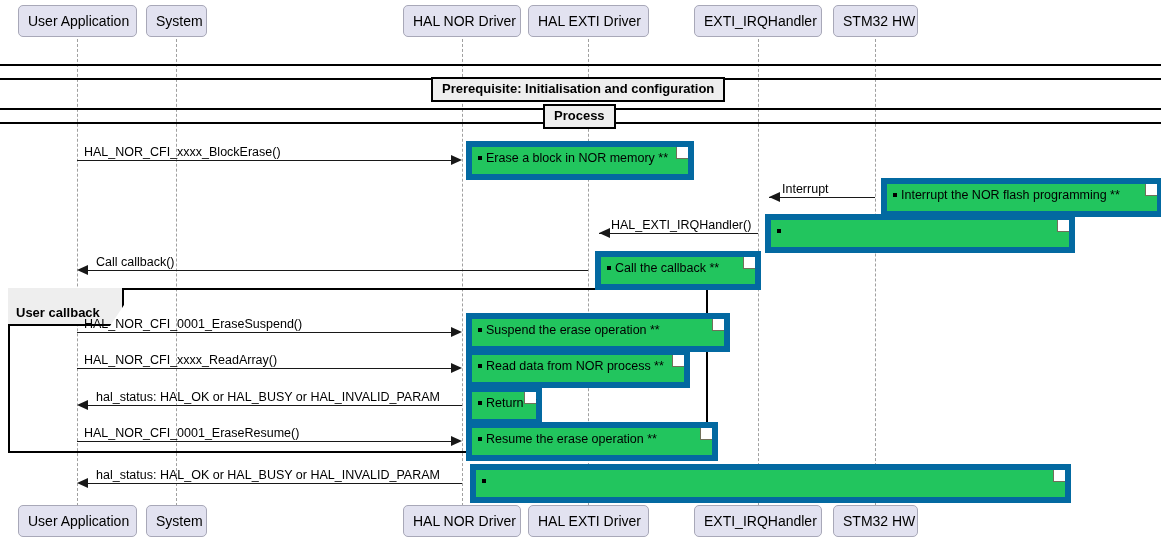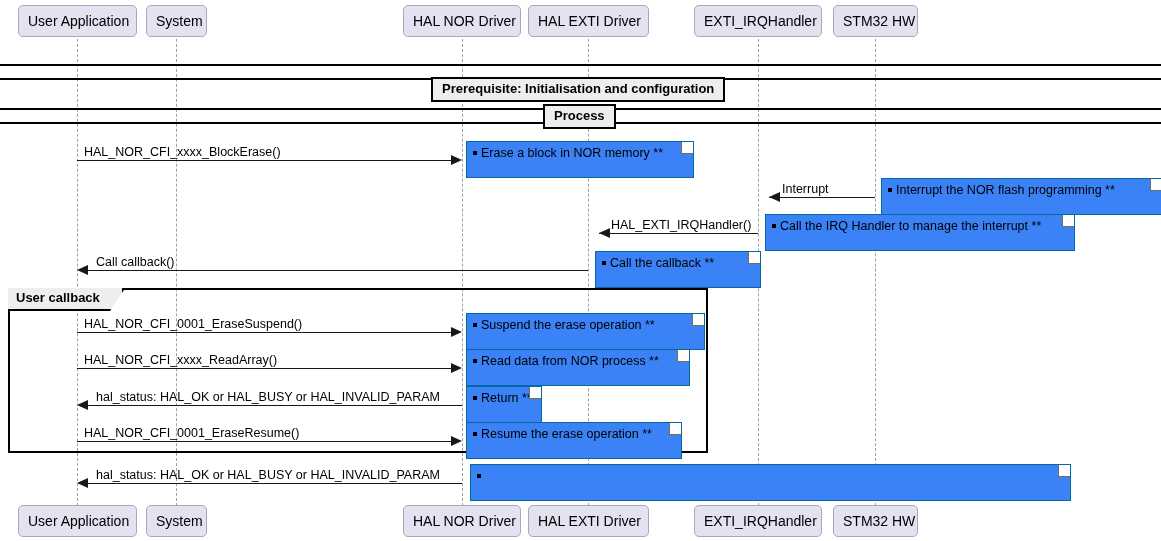--- a/index.html
+++ b/index.html
@@ -86,27 +86,27 @@
   }
   .arrow-left {
     border-top: 5px solid transparent;
     border-bottom: 5px solid transparent;
     border-right: 11px solid #181818;
   }
   
   .note {
     position: absolute;
     box-sizing: border-box;
-    background: #3b82f6;
-    border: 1px solid #0369a1;
+    background: #22c55e;
+    border: 6px solid #0369a1;
     font-size: 12.5px;
     color: #000000;
     white-space: nowrap;
     line-height: 15px;
-    padding: 4px 8px 16px 6px;
+    padding: 4px 8px 8px 6px;
   }
   .note .bullet {
     display: inline-block;
     width: 4px;
     height: 4px;
     background: #000000;
     vertical-align: middle;
     margin-right: 4px;
     margin-bottom: 2px;
   }
@@ -131,21 +131,21 @@
   .group-tab {
     position: absolute;
     box-sizing: border-box;
     background: #EEEEEE;
     border-right: 2px solid #000000;
     border-bottom: 2px solid #000000;
     font-size: 13px;
     font-weight: bold;
     color: #000000;
     white-space: nowrap;
-    padding: 3px 22px 4px 8px;
+    padding: 18px 22px 4px 8px;
     line-height: 14px;
   }
   .group-tab::after {
     content: "";
     position: absolute;
     right: -2px;
     bottom: -2px;
     width: 0;
     height: 0;
     border-bottom: 21px solid #FFFFFF;
@@ -229,45 +229,45 @@
     <span class="bullet"></span><span>Erase a block in NOR memory **</span>
     <span class="fold"></span>
   </div>
 
   <div class="note" style="left:881px; top:178px; width:282px;">
     <span class="bullet"></span><span>Interrupt the NOR flash programming **</span>
     <span class="fold"></span>
   </div>
 
   <div class="note" style="left:765px; top:214px; width:310px;">
-    <span class="bullet"></span><span>Call the IRQ Handler to manage the interrupt **</span>
+    <span class="bullet"></span>
     <span class="fold"></span>
   </div>
 
   <div class="note" style="left:595px; top:251px; width:166px;">
     <span class="bullet"></span><span>Call the callback **</span>
     <span class="fold"></span>
   </div>
 
-  <div class="note" style="left:466px; top:313px; width:239px;">
+  <div class="note" style="left:466px; top:313px; width:264px;">
     <span class="bullet"></span><span>Suspend the erase operation **</span>
     <span class="fold"></span>
   </div>
 
   <div class="note" style="left:466px; top:349px; width:224px;">
     <span class="bullet"></span><span>Read data from NOR process **</span>
     <span class="fold"></span>
   </div>
 
   <div class="note" style="left:466px; top:386px; width:76px;">
     <span class="bullet"></span><span>Return **</span>
     <span class="fold"></span>
   </div>
 
-  <div class="note" style="left:466px; top:422px; width:216px;">
+  <div class="note" style="left:466px; top:422px; width:252px;">
     <span class="bullet"></span><span>Resume the erase operation **</span>
     <span class="fold"></span>
   </div>
 
   <div class="note" style="left:470px; top:464px; width:601px;">
     <span class="bullet"></span>
     <span class="fold"></span>
   </div>
 
 </div>

